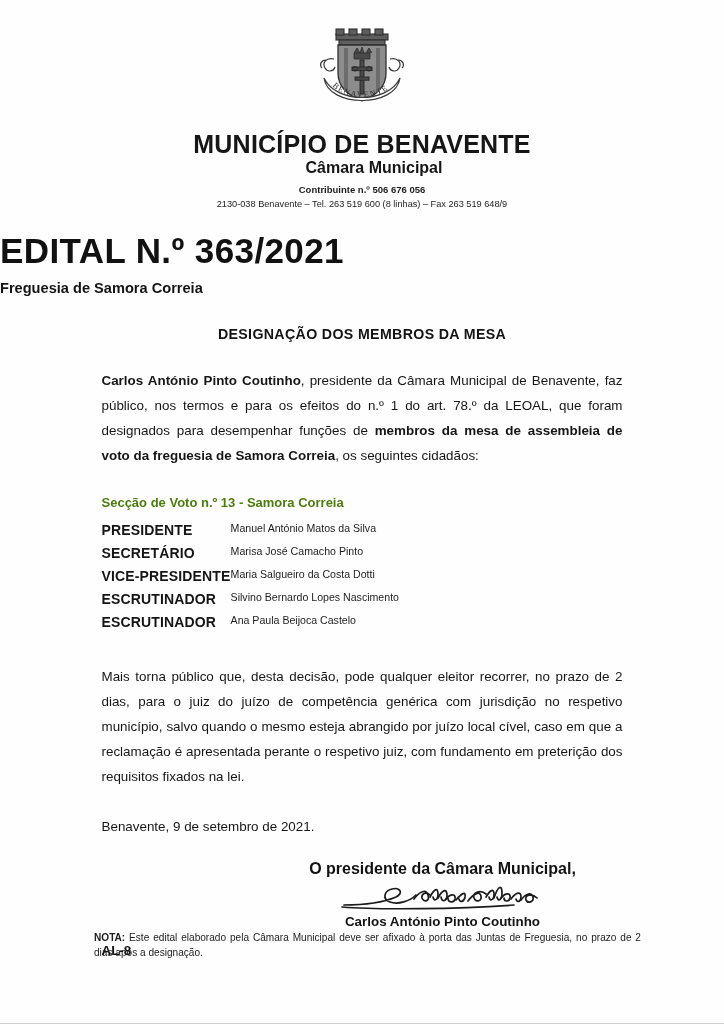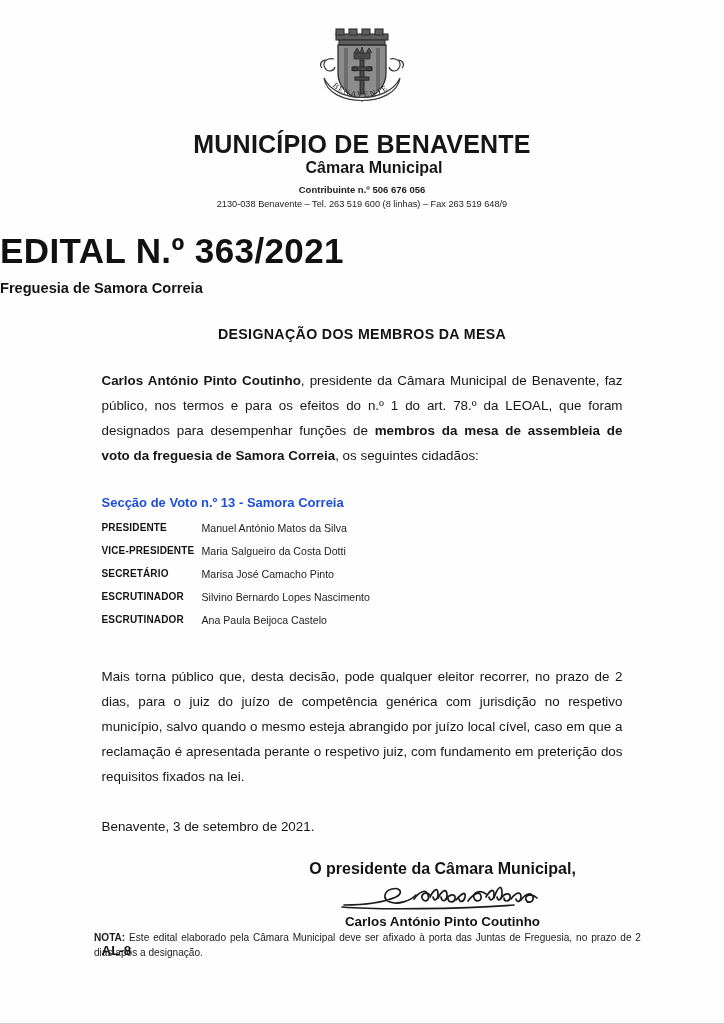--- a/index.html
+++ b/index.html
@@ -110,35 +110,35 @@
   }
   .para b { font-weight: bold; }
   .para-intro { margin-top: 26px; }
   .para-appeal { margin-top: 27px; }
 
   
   .section-head {
     font-size: 13px;
     font-weight: bold;
     margin-top: 27px;
-    color: #1d4ed8;
+    color: #4d7c0f;
   }
   .members {
     margin-top: 12px;
     border-collapse: collapse;
     width: 100%;
   }
   .members td {
     padding: 0;
     vertical-align: top;
   }
   .members tr { height: 23px; }
   .role {
     width: 100px;
-    font-size: 10px;
+    font-size: 14px;
     font-weight: bold;
     letter-spacing: 0.15px;
     color: #151515;
     white-space: nowrap;
     margin-left: 7px;
   }
   .person {
     font-size: 10.6px;
     color: #1d1d1d;
     padding-left: 6px;
@@ -259,41 +259,41 @@
 
     <div class="section-head">Secção de Voto n.º 13 - Samora Correia</div>
 
     <table class="members">
       <tbody>
         <tr>
           <td class="role">PRESIDENTE</td>
           <td class="person">Manuel António Matos da Silva</td>
         </tr>
         <tr>
+          <td class="role">SECRETÁRIO</td>
+          <td class="person">Marisa José Camacho Pinto</td>
+        </tr>
+        <tr>
           <td class="role">VICE-PRESIDENTE</td>
           <td class="person">Maria Salgueiro da Costa Dotti</td>
         </tr>
         <tr>
-          <td class="role">SECRETÁRIO</td>
-          <td class="person">Marisa José Camacho Pinto</td>
-        </tr>
-        <tr>
           <td class="role">ESCRUTINADOR</td>
           <td class="person">Silvino Bernardo Lopes Nascimento</td>
         </tr>
         <tr>
           <td class="role">ESCRUTINADOR</td>
           <td class="person">Ana Paula Beijoca Castelo</td>
         </tr>
       </tbody>
     </table>
 
     <p class="para para-appeal">Mais torna público que, desta decisão, pode qualquer eleitor recorrer, no prazo de 2 dias, para o juiz do juízo de competência genérica com jurisdição no respetivo município, salvo quando o mesmo esteja abrangido por juízo local cível, caso em que a reclamação é apresentada perante o respetivo juiz, com fundamento em preterição dos requisitos fixados na lei.</p>
 
-    <div class="place-date">Benavente, 3 de setembro de 2021.</div>
+    <div class="place-date">Benavente, 9 de setembro de 2021.</div>
 
     <div class="sign-block">
       <div class="sign-title">O presidente da Câmara Municipal,</div>
 
       <div class="sign-mark">
         <svg width="210" height="32" viewBox="0 0 210 32" aria-hidden="true">
           <g fill="none" stroke="#1b1b1b" stroke-width="1.7" stroke-linecap="round">
             <path d="M6 24 C28 24 44 22 58 16 C66 12 62 6 54 8 C46 10 44 18 52 21 C60 24 72 20 78 14"></path>
             <path d="M76 18 C82 10 88 8 90 14 C92 20 86 22 84 17 C83 13 88 10 92 14"></path>
             <path d="M92 16 C96 8 100 6 100 13 C100 19 96 21 95 16"></path>

